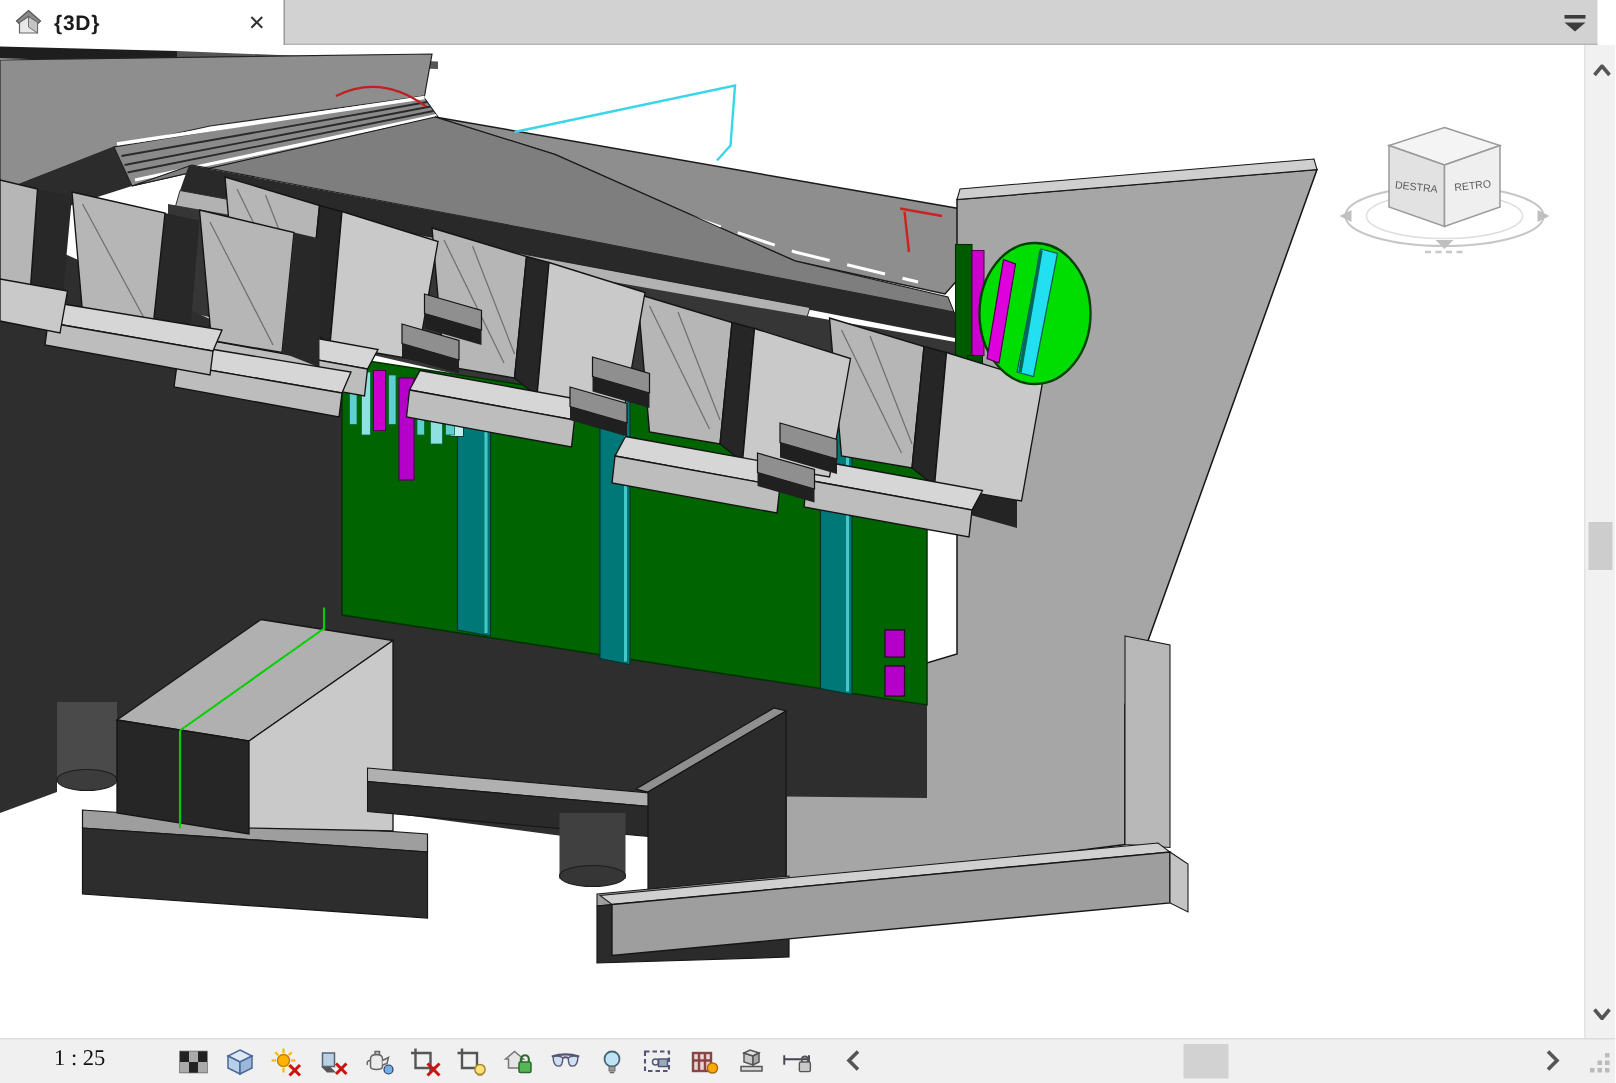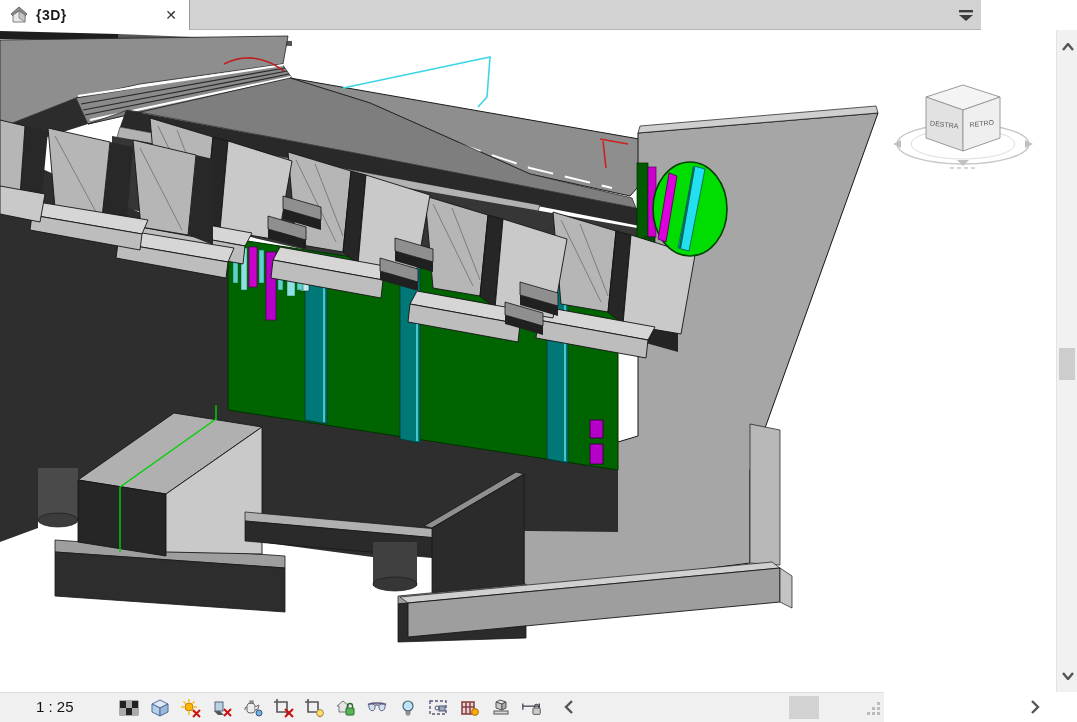--- a/index.html
+++ b/index.html
@@ -1,31 +1,31 @@
 <!DOCTYPE html>
 <html><head>
 <meta charset="utf-8">
 <style>
   html,body{margin:0;padding:0;background:#fff;font-family:"Liberation Sans",sans-serif;}
   #app{position:relative;width:1077px;height:722px;overflow:hidden;background:#fff;}
   
-  #tabbar{position:absolute;left:0;top:0;width:981px;height:30px;background:#d2d2d2;border-bottom:1px solid #b5b5b5;box-sizing:border-box;}
+  #tabbar{position:absolute;left:0;top:0;width:1065px;height:30px;background:#d2d2d2;border-bottom:1px solid #b5b5b5;box-sizing:border-box;}
   #active-tab{position:absolute;left:0;top:0;width:190px;height:30px;background:#ffffff;border-right:1px solid #9a9a9a;box-sizing:border-box;display:flex;align-items:center;}
   #active-tab .tab-label{font-size:14px;font-weight:bold;color:#1c1c1c;margin-left:6px;letter-spacing:.5px;}
   #active-tab .tab-close{margin-left:auto;margin-right:12px;font-size:14px;color:#333;cursor:default;line-height:1;}
   #tab-house{margin-left:8px;}
   #tab-list-btn{position:absolute;right:4px;top:4px;width:22px;height:22px;display:flex;align-items:center;justify-content:center;}
   
   #canvas{position:absolute;left:0;top:30px;width:1056px;height:662px;background:#fff;}
   
   #vscroll{position:absolute;right:0;top:30px;width:21px;height:662px;background:#f1f1f1;border-left:1px solid #e3e3e3;box-sizing:border-box;}
   #vscroll .arrow{position:absolute;left:1px;width:19px;height:21px;display:flex;align-items:center;justify-content:center;}
   #vthumb{position:absolute;left:2px;top:318px;width:16px;height:32px;background:#cdcdcd;}
   
-  #bottombar{position:absolute;left:0;top:692px;width:884px;height:30px;background:#f0f0f0;border-top:1px solid #dcdcdc;box-sizing:border-box;}
+  #bottombar{position:absolute;left:0;top:692px;width:1077px;height:30px;background:#f0f0f0;border-top:1px solid #dcdcdc;box-sizing:border-box;font-family:Liberation Serif, serif;}
   #scale-ctl{position:absolute;left:36px;top:5px;font-size:15px;color:#111;}
   #vcicons{position:absolute;left:118px;top:3px;display:flex;gap:9px;}
   .vc-icon{width:22px;height:23px;display:inline-flex;align-items:center;justify-content:center;}
   #hscroll{position:absolute;left:560px;top:0px;width:496px;height:29px;}
   #hthumb{position:absolute;left:229px;top:3px;width:30px;height:23px;background:#d2d2d2;}
   #grip{position:absolute;right:2px;top:6px;width:18px;height:18px;}
 </style>
 </head>
 <body>
 

